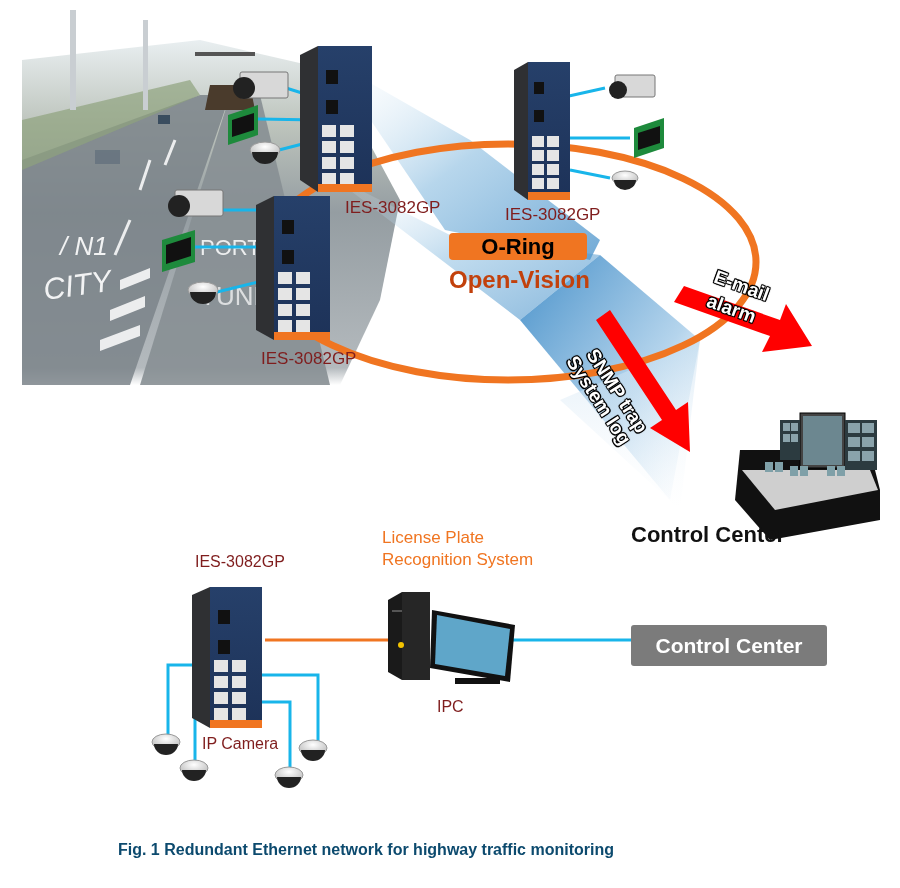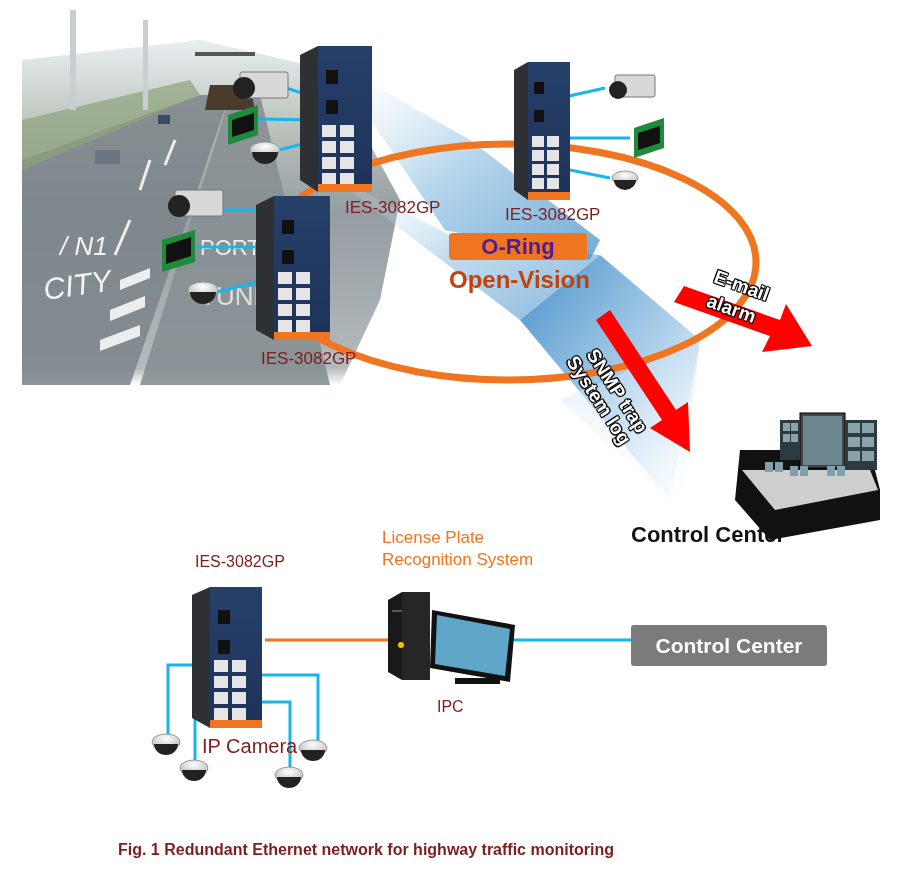--- a/index.html
+++ b/index.html
@@ -1,25 +1,25 @@
 <!DOCTYPE html>
 <html><head>
 <meta charset="utf-8">
 <style>
   html, body { margin:0; padding:0; background:#ffffff; }
   body { width:900px; height:888px; position:relative; overflow:hidden; font-family:"Liberation Sans", sans-serif; }
   svg { position:absolute; left:0; top:0; }
   .lbl { position:absolute; font-weight:normal; color:#7f1d1d; white-space:nowrap; font-family:"Liberation Sans", sans-serif; }
   .switch-label { font-size:17px; }
-  .oring-badge { position:absolute; left:449px; top:233px; width:138px; height:27px; background:#f07521; border-radius:4px; color:#4c1d95; font-weight:bold; font-size:22px; text-align:center; line-height:27px; }
+  .oring-badge { position:absolute; left:449px; top:233px; width:138px; height:27px; background:#f07521; border-radius:4px; color:#000000; font-weight:bold; font-size:22px; text-align:center; line-height:27px; }
   .openvision { position:absolute; left:449px; top:266px; font-size:24px; font-weight:bold; color:#c2410c; }
   .cc-title { position:absolute; left:631px; top:522px; font-size:22px; font-weight:bold; color:#111; }
   .lprs { position:absolute; left:382px; top:527px; font-size:17px; font-weight:normal; color:#f07521; line-height:22px; }
   .cc-box { position:absolute; left:631px; top:625px; width:196px; height:41px; background:#7b7b7b; border-radius:3px; color:#fff; font-weight:bold; font-size:21px; text-align:center; line-height:41px; }
-  .caption { position:absolute; left:0; width:732px; top:841px; text-align:center; font-size:16px; font-weight:bold; color:#7f1d1d; }
+  .caption { position:absolute; left:0; width:732px; top:841px; text-align:center; font-size:16px; font-weight:bold; color:#0c4a6e; }
   .arrow-text { position:absolute; font-weight:bold; color:#fff; font-size:19px; white-space:nowrap; text-shadow:0 0 2px #000, 0 0 2px #000, 1px 1px 0 #000, -1px -1px 0 #000, 1px -1px 0 #000, -1px 1px 0 #000; }
 </style>
 </head>
 <body>
 
 <svg width="900" height="888">
   <defs>
     <linearGradient id="roadFade" x1="0" y1="0" x2="1" y2="0">
       <stop offset="0" stop-color="#ffffff" stop-opacity="0.9"></stop>
       <stop offset="0.08" stop-color="#9aa3a8" stop-opacity="0.6"></stop>
@@ -297,15 +297,15 @@
 
 <div class="cc-title">Control Center</div>
 
 <div class="lbl" style="left:195px; top:553px; font-size:16px;">IES-3082GP</div>
 <div class="lprs">
   <div>License Plate</div>
   <div>Recognition System</div>
 </div>
 <div class="cc-box">Control Center</div>
 <div class="lbl" style="left:437px; top:698px; font-size:16px;">IPC</div>
-<div class="lbl" style="left:202px; top:735px; font-size:20px;">IP Camera</div>
+<div class="lbl" style="left:202px; top:735px; font-size:16px;">IP Camera</div>
 
 <div class="caption">Fig. 1 Redundant Ethernet network for highway traffic monitoring</div>
 
 </body></html>

